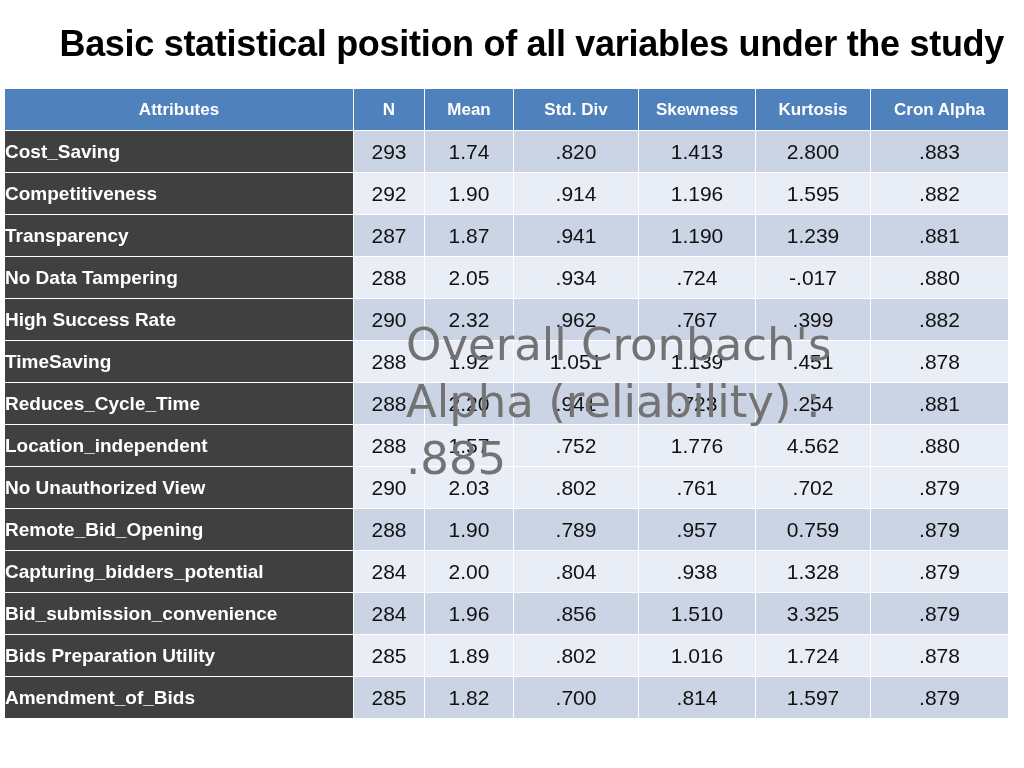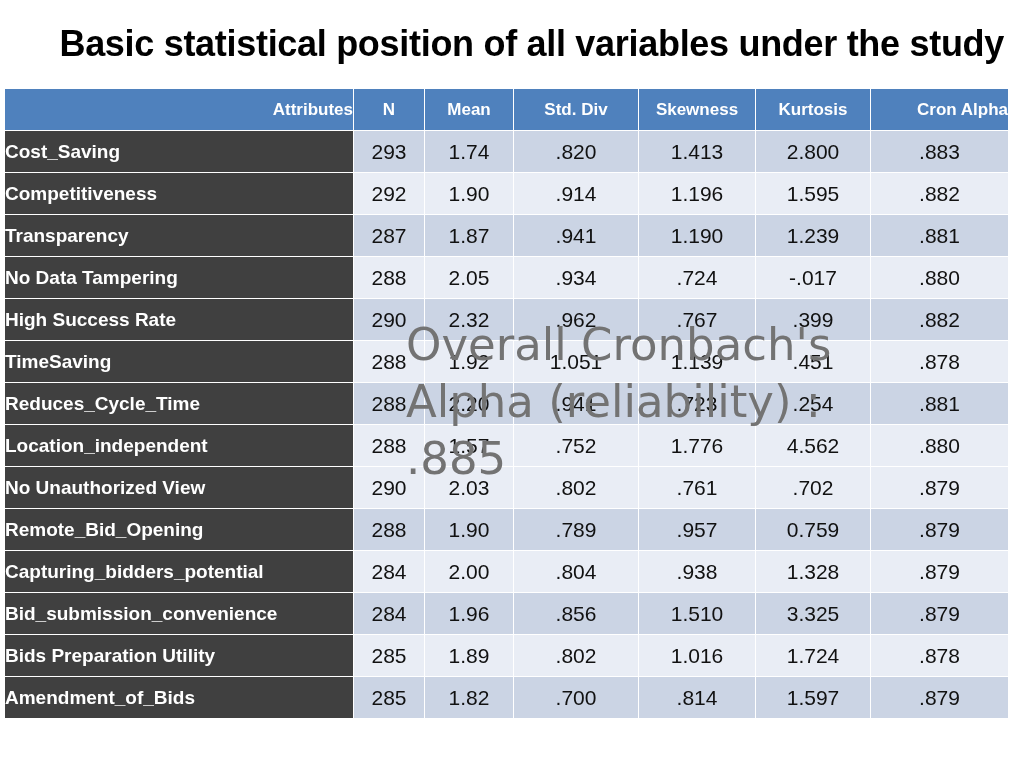--- a/index.html
+++ b/index.html
@@ -57,29 +57,29 @@
   }
 
   
   thead tr th {
     background: #4F81BD;
     color: #FFFFFF;
     font-weight: bold;
     font-size: 17px;
   }
   th.h-attributes {
-    text-align: right;
+    text-align: center;
     padding-left: 10px;
     font-size: 17px;
   }
   th.h-num {
     text-align: center;
   }
   th.h-cron {
-    text-align: right;
+    text-align: center;
     font-size: 17px;
     vertical-align: top;
     padding-top: 4px;
   }
 
   
   td.attr-cell {
     background: #404040;
     color: #FFFFFF;
     font-weight: bold;

